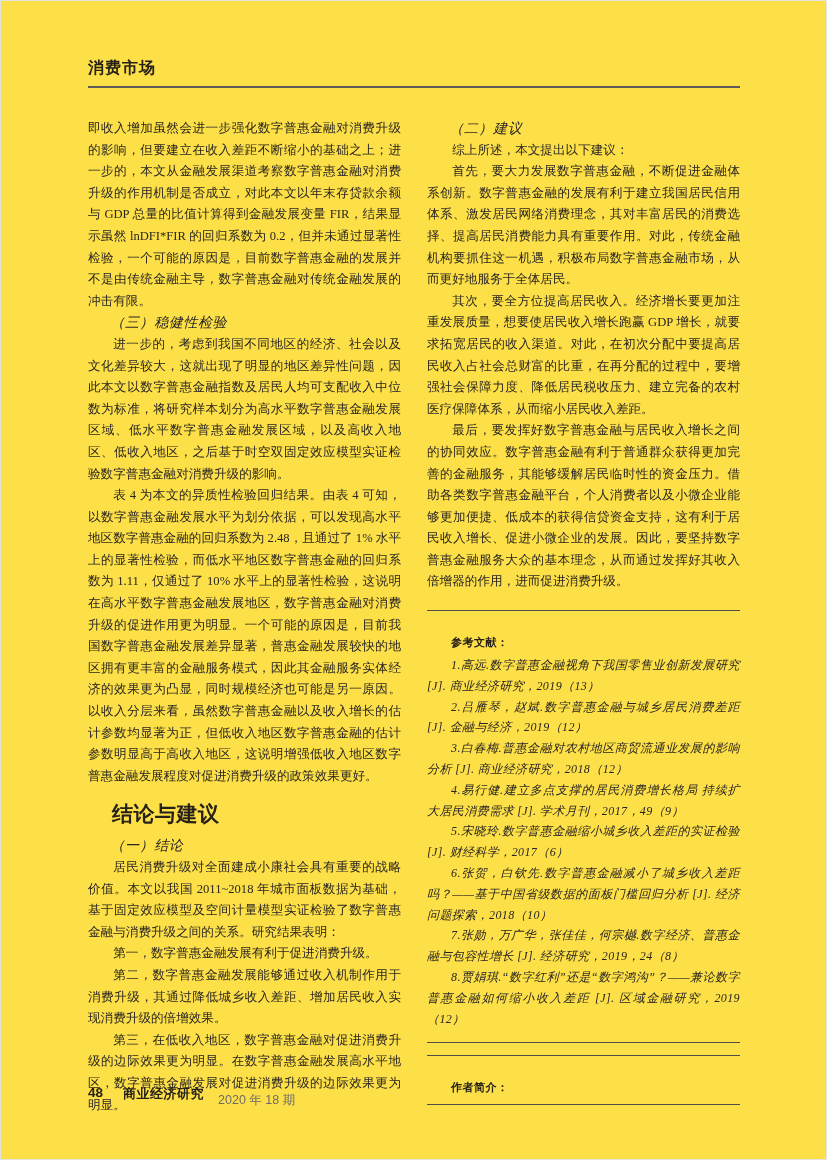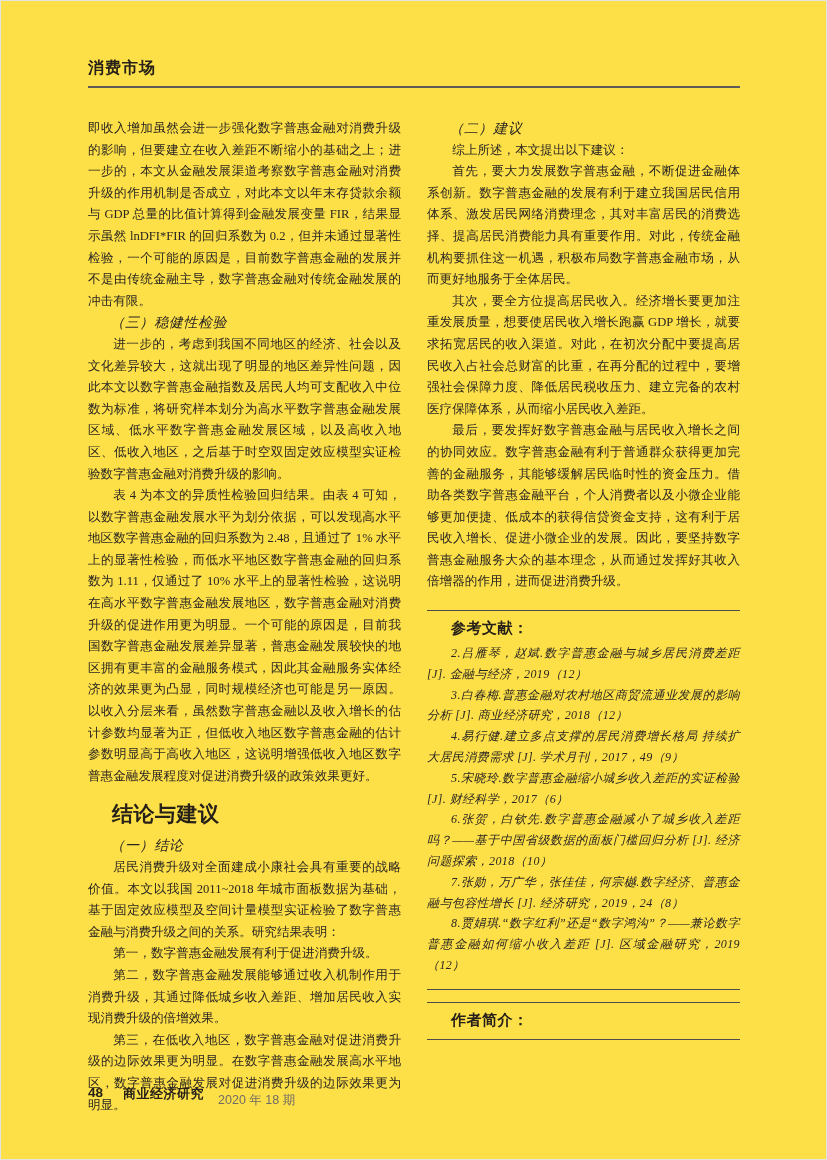--- a/index.html
+++ b/index.html
@@ -61,24 +61,24 @@
     font-weight: bold;
     font-size: 21px;
     letter-spacing: 0.5px;
     color: #262019;
     margin: 13px 0 7px 0;
     padding-left: 24px;
   }
   .block-heading {
     font-family: "Liberation Sans", "DejaVu Sans", sans-serif;
     font-weight: bold;
-    font-size: 15px;
+    font-size: 11px;
     letter-spacing: 0.5px;
     color: #262019;
-    margin: 8px 0 5px 0;
+    margin: 24px 0 5px 0;
     padding-left: 24px;
   }
   .ref-item, .kai {
     font-family: "Liberation Serif", "DejaVu Serif", serif;
     font-style: italic;
     font-size: 12px;
     line-height: 20.8px;
     text-align: justify;
     text-indent: 2em;
     letter-spacing: 0.4px;
@@ -148,20 +148,21 @@
     <div class="col">
       <p class="subhead">（二）建议</p>
       <p class="body">综上所述，本文提出以下建议：</p>
       <p class="body">首先，要大力发展数字普惠金融，不断促进金融体系创新。数字普惠金融的发展有利于建立我国居民信用体系、激发居民网络消费理念，其对丰富居民的消费选择、提高居民消费能力具有重要作用。对此，传统金融机构要抓住这一机遇，积极布局数字普惠金融市场，从而更好地服务于全体居民。</p>
       <p class="body">其次，要全方位提高居民收入。经济增长要更加注重发展质量，想要使居民收入增长跑赢 GDP 增长，就要求拓宽居民的收入渠道。对此，在初次分配中要提高居民收入占社会总财富的比重，在再分配的过程中，要增强社会保障力度、降低居民税收压力、建立完备的农村医疗保障体系，从而缩小居民收入差距。</p>
       <p class="body">最后，要发挥好数字普惠金融与居民收入增长之间的协同效应。数字普惠金融有利于普通群众获得更加完善的金融服务，其能够缓解居民临时性的资金压力。借助各类数字普惠金融平台，个人消费者以及小微企业能够更加便捷、低成本的获得信贷资金支持，这有利于居民收入增长、促进小微企业的发展。因此，要坚持数字普惠金融服务大众的基本理念，从而通过发挥好其收入倍增器的作用，进而促进消费升级。</p>
 
       <hr class="rule rule-refs-top">
       <p class="block-heading">参考文献：</p>
       <div id="ref-list">
+          <p class="ref-item">1.高远.数字普惠金融视角下我国零售业创新发展研究 [J]. 商业经济研究，2019（13）</p>
           <p class="ref-item">2.吕雁琴，赵斌.数字普惠金融与城乡居民消费差距 [J]. 金融与经济，2019（12）</p>
           <p class="ref-item">3.白春梅.普惠金融对农村地区商贸流通业发展的影响分析 [J]. 商业经济研究，2018（12）</p>
           <p class="ref-item">4.易行健.建立多点支撑的居民消费增长格局 持续扩大居民消费需求 [J]. 学术月刊，2017，49（9）</p>
           <p class="ref-item">5.宋晓玲.数字普惠金融缩小城乡收入差距的实证检验 [J]. 财经科学，2017（6）</p>
           <p class="ref-item">6.张贺，白钦先.数字普惠金融减小了城乡收入差距吗？——基于中国省级数据的面板门槛回归分析 [J]. 经济问题探索，2018（10）</p>
           <p class="ref-item">7.张勋，万广华，张佳佳，何宗樾.数字经济、普惠金融与包容性增长 [J]. 经济研究，2019，24（8）</p>
           <p class="ref-item">8.贾娟琪.“数字红利”还是“数字鸿沟”？——兼论数字普惠金融如何缩小收入差距 [J]. 区域金融研究，2019（12）</p>
         </div>
       <hr class="rule rule-refs-bottom">
 

